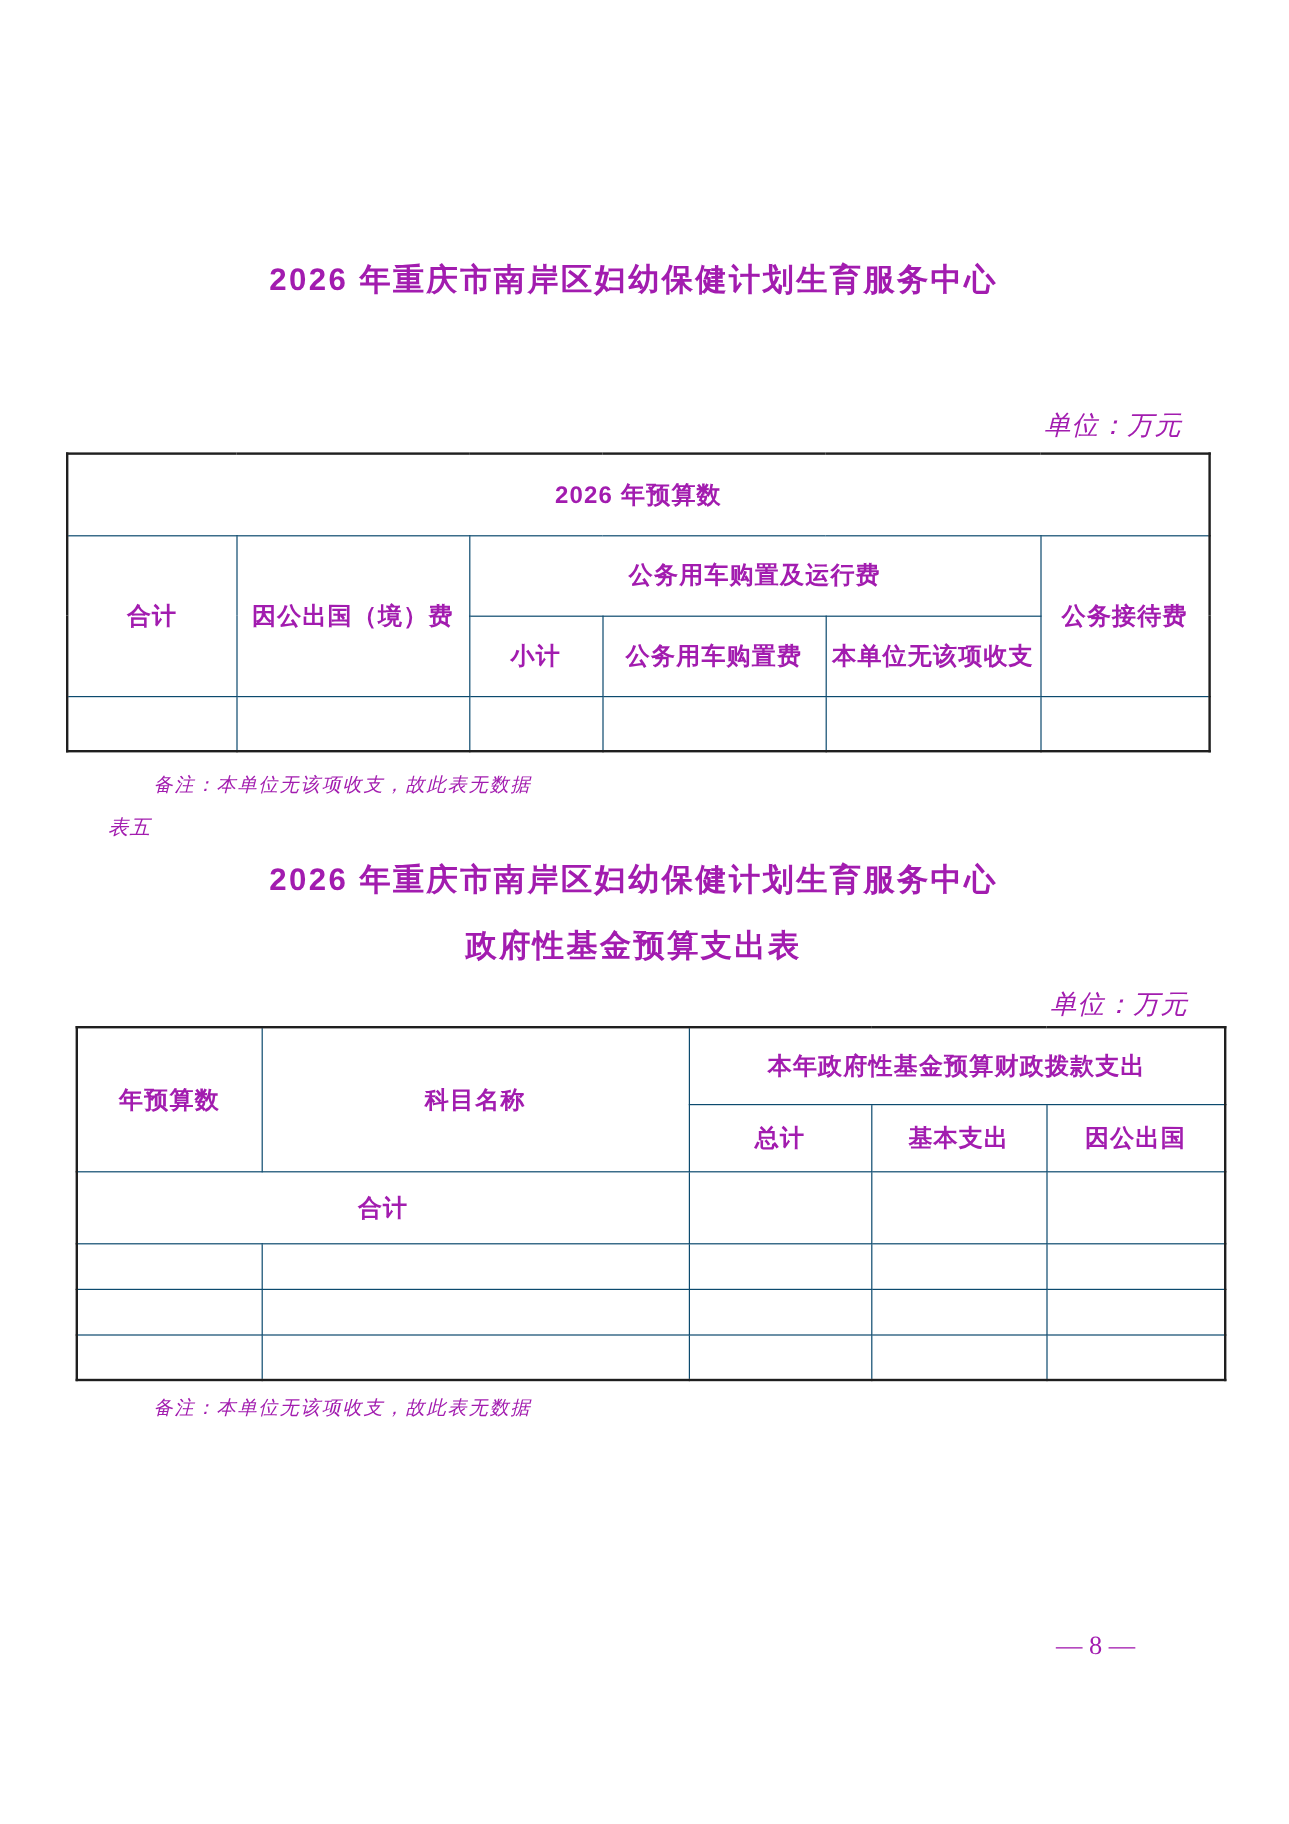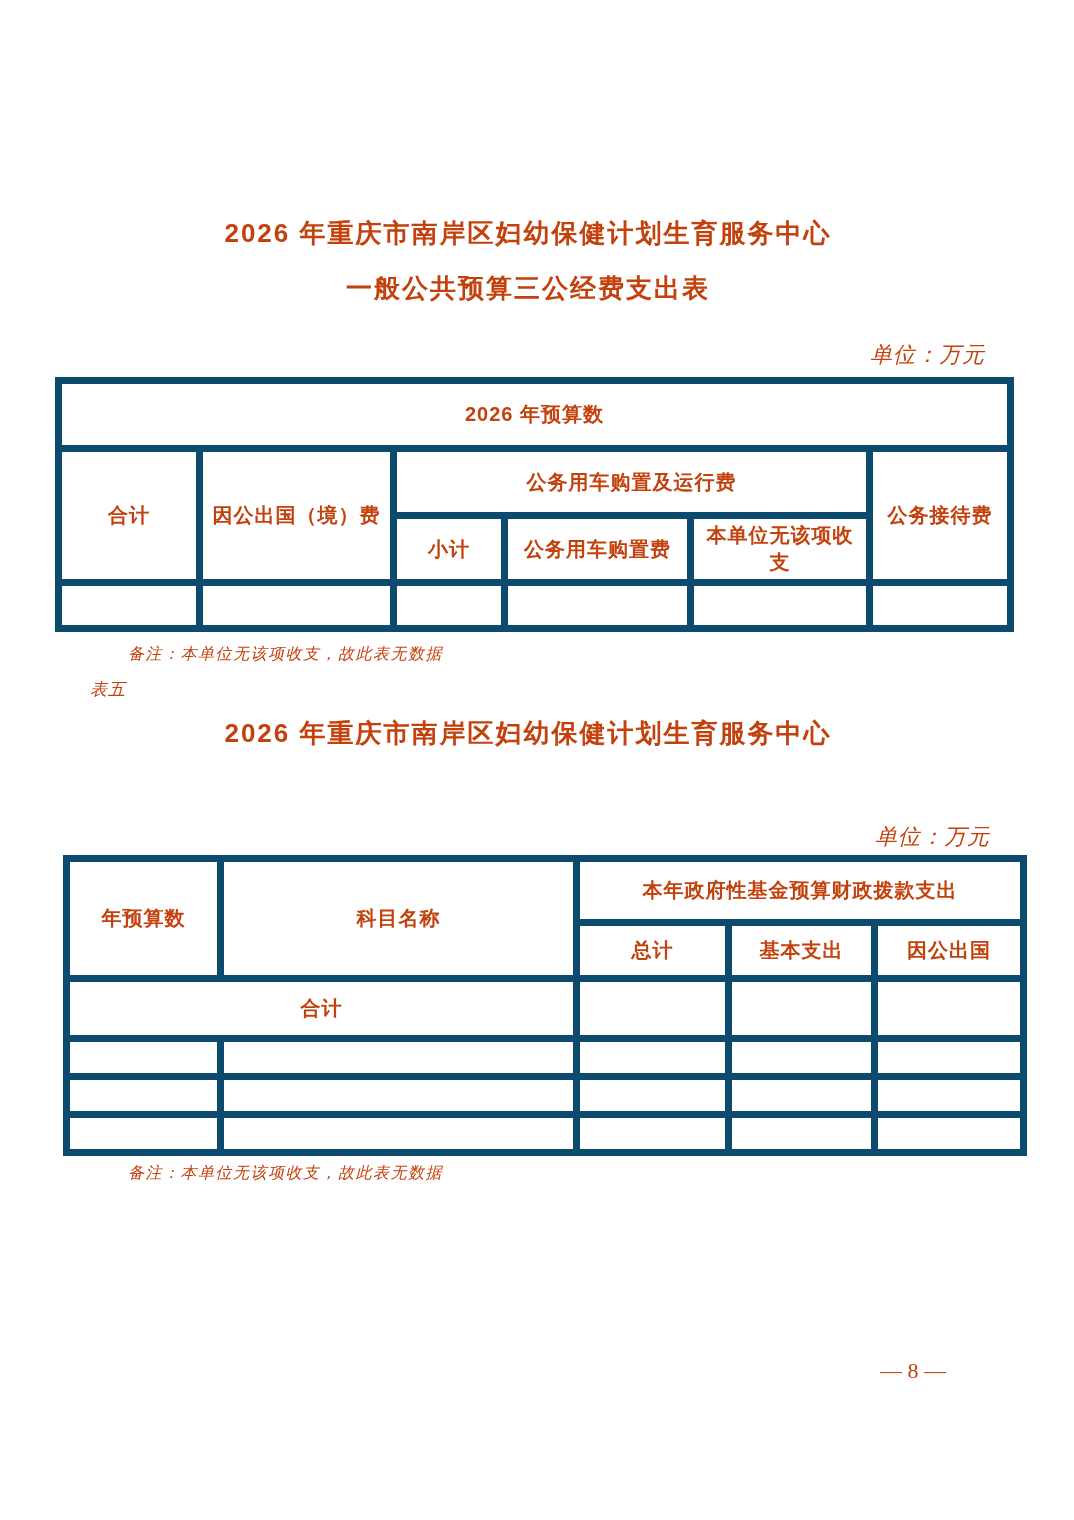--- a/index.html
+++ b/index.html
@@ -1,20 +1,20 @@
 <!DOCTYPE html>
 <html><head>
 <meta charset="utf-8">
 <style>
   html,body{margin:0;padding:0;background:#ffffff;}
   .page{
     position:relative;
     width:1056px;height:1520px;
     background:#ffffff;
-    color:#c2410c;
+    color:#a21caf;
     font-family:"Liberation Sans","DejaVu Sans",sans-serif;
     overflow:hidden;
   }
   .doc-title{
     position:absolute;left:0;width:100%;
     text-align:center;
     font-weight:700;
     font-size:26px;
     letter-spacing:2px;
     white-space:nowrap;
@@ -39,21 +39,21 @@
     font-size:17px;
     letter-spacing:1px;
   }
   table.budget{
     position:absolute;
     border-collapse:collapse;
     table-layout:fixed;
     border:2px solid #1f1f1f;
   }
   table.budget td{
-    border:7px solid #0c4a6e;
+    border:1px solid #0c4a6e;
     text-align:center;
     vertical-align:middle;
     font-size:20px;
     font-weight:700;
     letter-spacing:1px;
     padding:0 4px;
     overflow:hidden;
   }
   .page-number{
     position:absolute;
@@ -63,21 +63,20 @@
     white-space:nowrap;
   }
 </style>
 </head>
 <body>
 
 <div class="page">
 
   <div class="doc-title" style="top:216px;">2026 年重庆市南岸区妇幼保健计划生育服务中心</div>
 
-  <div class="doc-title" style="top:271px;">一般公共预算三公经费支出表</div>
 
   <div class="unit-line kai" style="top:340px;left:55px;width:930px;">单位：万元</div>
 
   <table class="budget" style="top:377px;left:55px;width:952px;">
     <colgroup>
       <col style="width:141px">
         <col style="width:194px">
         <col style="width:111px">
       <col style="width:186px">
         <col style="width:179px">
@@ -108,20 +107,21 @@
     </tr>
   </tbody>
     </table>
 
   <div class="note-line kai" style="top:644px;left:128px;">备注：本单位无该项收支，故此表无数据</div>
 
   <div class="table-label kai" style="top:678px;left:74px;margin-left:16px;">表五</div>
 
   <div class="doc-title" style="top:716px;">2026 年重庆市南岸区妇幼保健计划生育服务中心</div>
 
+  <div class="doc-title" style="top:771px;">政府性基金预算支出表</div>
 
   <div class="unit-line kai" style="top:822px;left:63px;width:927px;">单位：万元</div>
 
   <table class="budget" style="top:855px;left:63px;width:957px;">
     <colgroup>
       <col style="width:154px">
         <col style="width:356px">
         <col style="width:152px">
       <col style="width:146px">
         <col style="width:149px">

